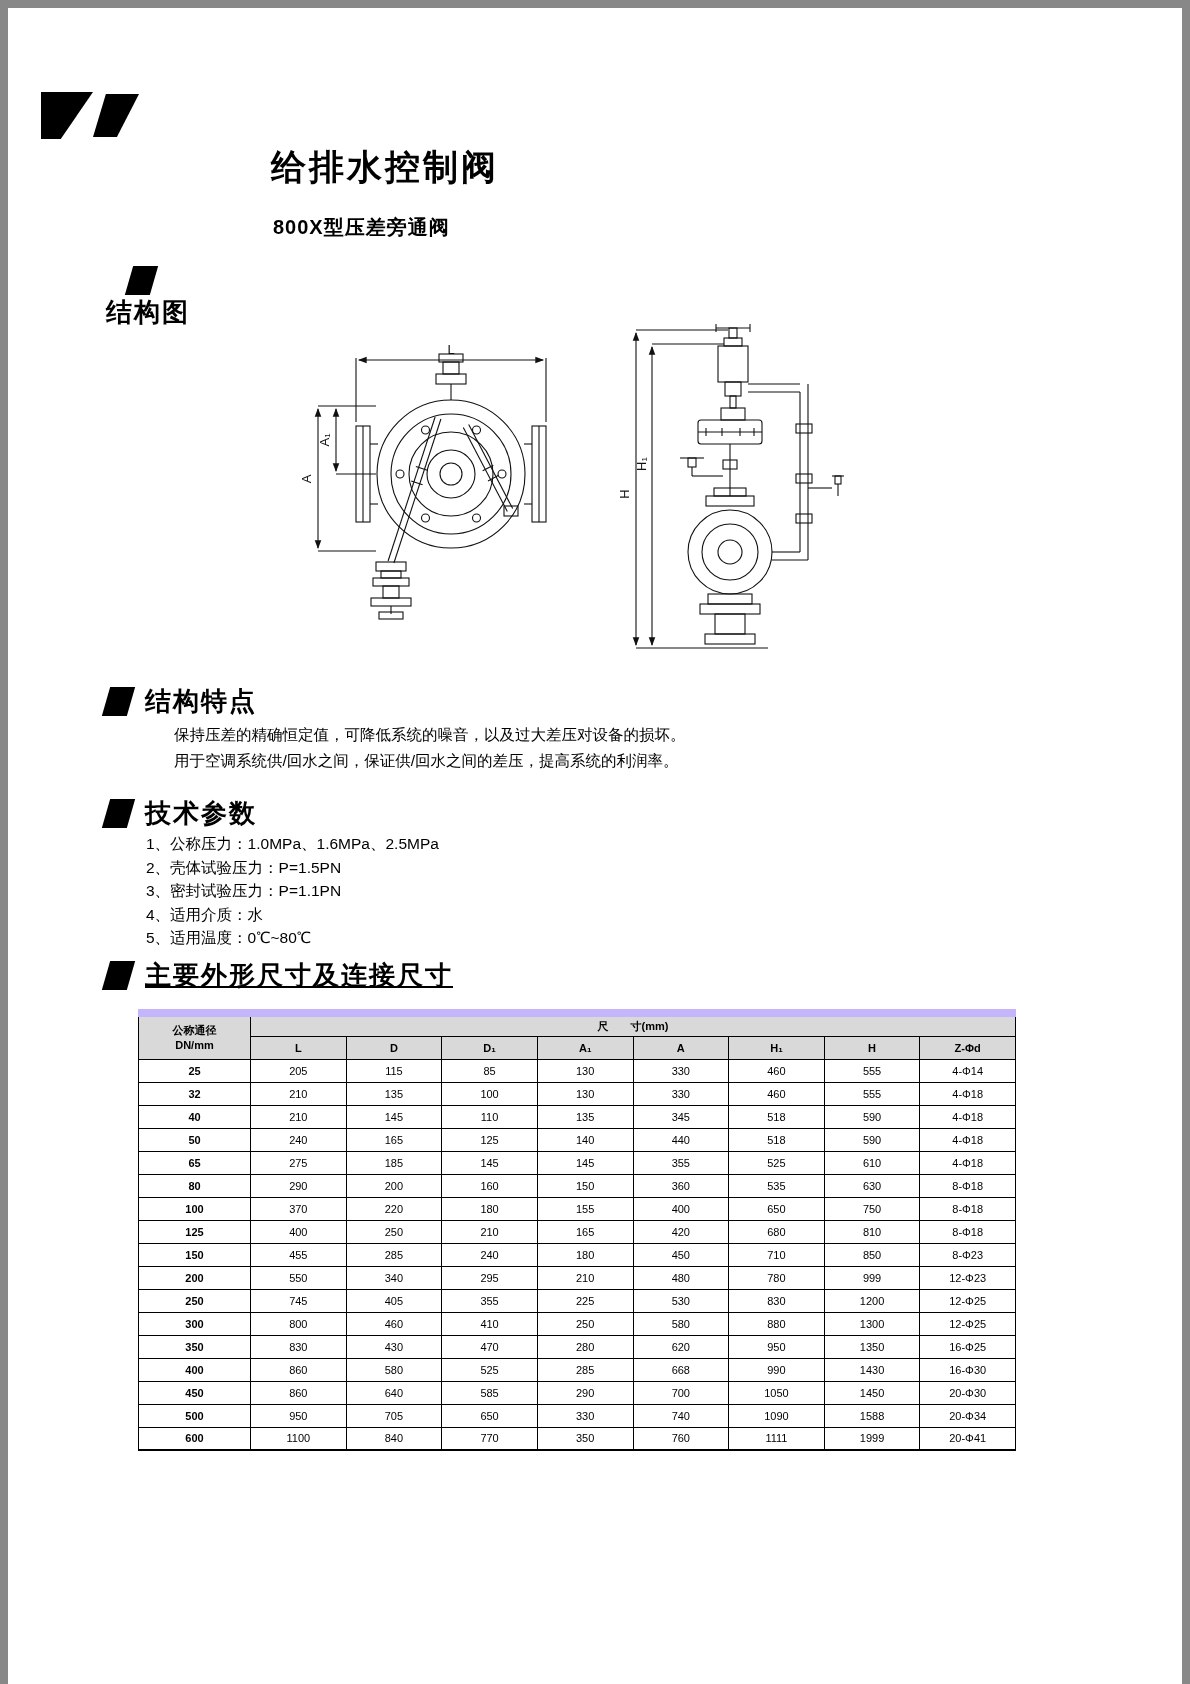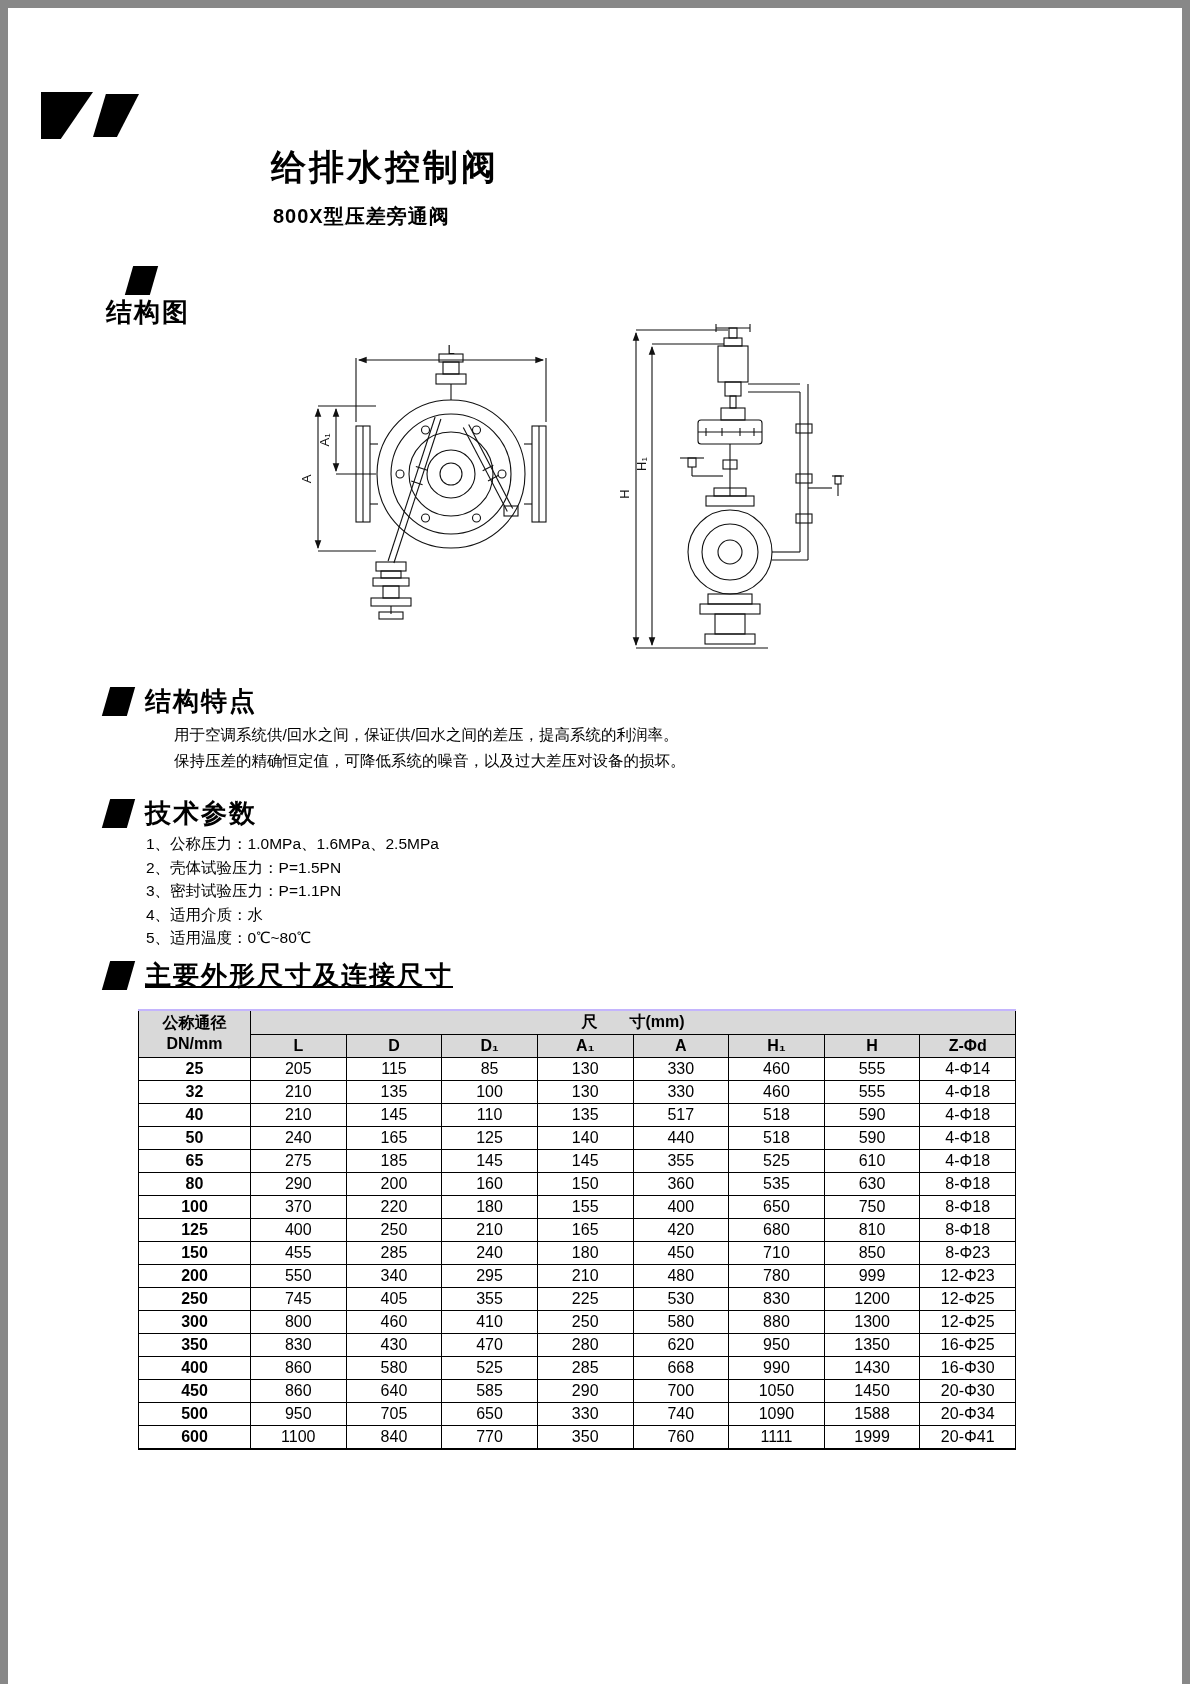--- a/index.html
+++ b/index.html
@@ -7,39 +7,39 @@
   .page { position:relative; width:1174px; height:1684px; background:#ffffff; margin:8px auto; overflow:hidden; }
 
   
   .corner-deco { position:absolute; left:33px; top:84px; width:100px; height:48px; }
   .deco-a { position:absolute; left:0; top:0; width:52px; height:47px; background:#000;
             clip-path:polygon(0 0, 100% 0, 38% 100%, 0 100%); }
   .deco-b { position:absolute; left:52px; top:2px; width:46px; height:43px; background:#000;
             clip-path:polygon(28% 0, 100% 0, 52% 100%, 0 100%); }
 
   .title { position:absolute; left:263px; top:136px; font-size:35px; font-weight:bold; letter-spacing:3px; }
-  .subtitle { position:absolute; left:265px; top:195px; font-size:20px; font-weight:bold; letter-spacing:1px; }
+  .subtitle { position:absolute; left:265px; top:206px; font-size:20px; font-weight:bold; letter-spacing:1px; }
 
   .sec { position:absolute; display:flex; align-items:center; font-weight:bold; font-size:26px; letter-spacing:2px; }
   .flag { display:inline-block; width:25px; height:29px; background:#000; transform:skewX(-16deg); margin-right:14px; }
 
   .sec-structure { left:98px; top:258px;flex-direction:column; }
   .sec-features  { left:98px; top:676px; }
   .sec-params    { left:98px; top:788px; }
   .sec-dims      { left:98px; top:950px;text-decoration:underline; }
 
   .features-text { position:absolute; left:166px; top:714px; font-size:15.5px; line-height:26px; width:760px; }
   .params-list   { position:absolute; left:138px; top:824px; font-size:15.5px; line-height:23.5px; }
 
   .diagrams { position:absolute; left:280px; top:306px; width:600px; height:352px; }
   .diagrams text { font-family:"Liberation Sans", sans-serif; font-size:13px; fill:#111; stroke:none; }
 
   .dim-table-wrap { position:absolute; left:130px; top:1001px; width:878px; }
-  table.dims { border-collapse:collapse; width:100%; table-layout:fixed; font-size:16px;
-               border-top:2px solid #c4b5fd; border-bottom:2px solid #000; }
+  table.dims { border-collapse:collapse; width:100%; table-layout:fixed; font-size:11px;
+               border-top:8px solid #c4b5fd; border-bottom:2px solid #000; }
   .dims col.c-dn { width:112px; }
   .dims th, .dims td { border:1px solid #000; text-align:center; padding:1px 1px; height:23px; font-weight:normal; }
   .dims thead th { background:#d9d9d9; font-weight:bold; }
   .dims td.dn-col { font-weight:bold; }
   .dn-header div { line-height:1.3; }
 </style>
 </head>
 <body>
 
 <div class="page">
@@ -189,22 +189,22 @@
     <text x="41" y="126" text-anchor="middle" transform="rotate(-90 41 126)">A₁</text>
     <text x="341" y="180" text-anchor="middle" transform="rotate(-90 341 180)">H</text>
     <text x="358" y="150" text-anchor="middle" transform="rotate(-90 358 150)">H₁</text>
   </svg>
 
   <div class="sec sec-features">
     <span class="flag"></span>
     <span>结构特点</span>
   </div>
   <div class="features-text">
+    <p>保持压差的精确恒定值，可降低系统的噪音，以及过大差压对设备的损坏。</p>
     <p>用于空调系统供/回水之间，保证供/回水之间的差压，提高系统的利润率。</p>
-    <p>保持压差的精确恒定值，可降低系统的噪音，以及过大差压对设备的损坏。</p>
   </div>
 
   <div class="sec sec-params">
     <span class="flag"></span>
     <span>技术参数</span>
   </div>
   <div class="params-list">
       <div class="param-item">1、公称压力：1.0MPa、1.6MPa、2.5MPa</div>
       <div class="param-item">2、壳体试验压力：P=1.5PN</div>
       <div class="param-item">3、密封试验压力：P=1.1PN</div>
@@ -271,21 +271,21 @@
             <td>460</td>
             <td>555</td>
             <td>4-Φ18</td>
           </tr>
           <tr>
             <td class="dn-col">40</td>
             <td>210</td>
             <td>145</td>
             <td>110</td>
             <td>135</td>
-            <td>517</td>
+            <td>345</td>
             <td>518</td>
             <td>590</td>
             <td>4-Φ18</td>
           </tr>
           <tr>
             <td class="dn-col">50</td>
             <td>240</td>
             <td>165</td>
             <td>125</td>
             <td>140</td>

